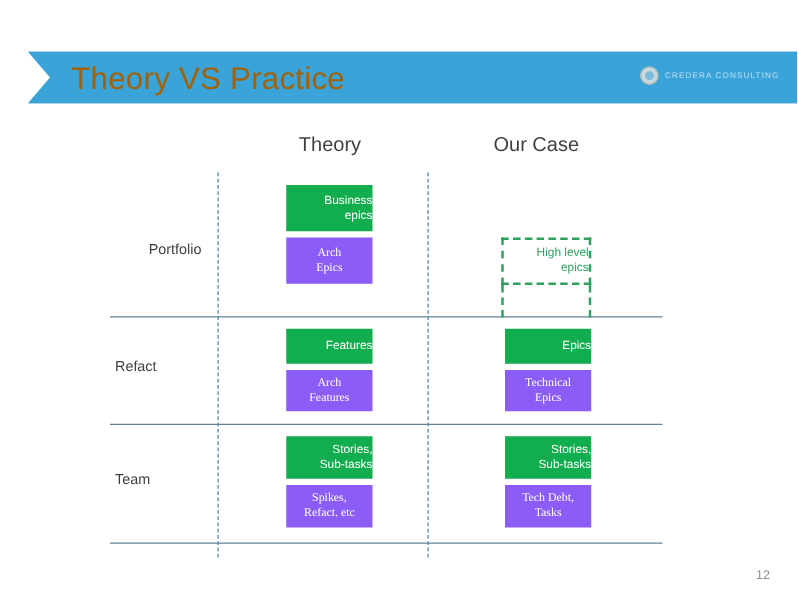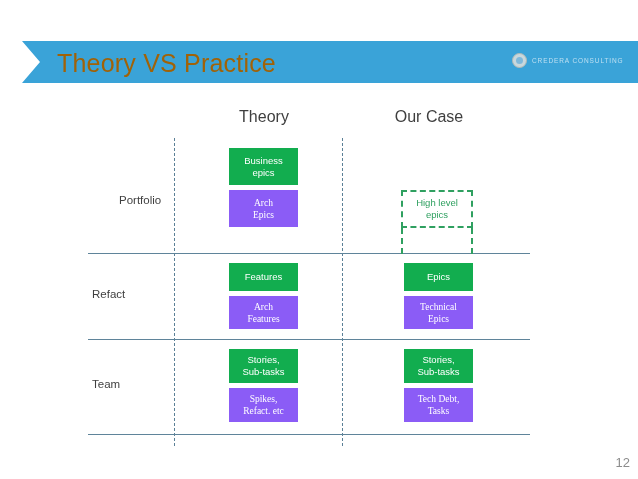--- a/index.html
+++ b/index.html
@@ -128,33 +128,33 @@
     box-sizing: border-box;
     display: flex;
     flex-direction: column;
     align-items: center;
     justify-content: center;
     font-size: 9.5px;
     line-height: 12px;
     color: #ffffff;
     text-align: center;
   }
-  .box.green { background: #12ad4f; }
+  .box.green { background: #12ad4f; align-items: flex-end; }
   .box.pink  { background: #8b5cf6; font-family: Liberation Serif, serif; }
 
   .box.dashed-green {
     background: #ffffff;
     border: 2px dashed #2fa060;
     color: #2fa060;
   }
 
   
   #box-business-epics { left: 229px; top: 148px; height: 37px; }
   #box-arch-epics     { left: 229px; top: 190px; height: 37px; }
-  #box-high-level-epics { left: 401px; top: 190px; height: 38px; width: 72px; }
+  #box-high-level-epics { left: 401px; top: 190px; height: 38px; width: 72px; align-items: flex-end; }
 
   
   .vguide-green {
     position: absolute;
     top: 228px;
     width: 0;
     height: 26px;
     border-left: 2px dashed #2fa060;
   }
   #vguide-green-left  { left: 401px; }
@@ -168,23 +168,23 @@
 
   
   #box-stories-subtasks-theory { left: 229px; top: 349px; height: 34px; }
   #box-spikes-refact           { left: 229px; top: 388px; height: 34px; }
   #box-stories-subtasks-case   { left: 404px; top: 349px; height: 34px; }
   #box-tech-debt-tasks         { left: 404px; top: 388px; height: 34px; }
 
   
   #page-number {
     position: absolute;
-    right: 8px;
+    right: 22px;
     top: 455px;
-    font-size: 13px;
+    font-size: 10px;
     color: #8c8c8c;
   }
 </style>
 </head>
 <body>
 
 <div id="title-banner"></div>
 <div id="title-text">Theory VS Practice</div>
 
 <div id="logo">

